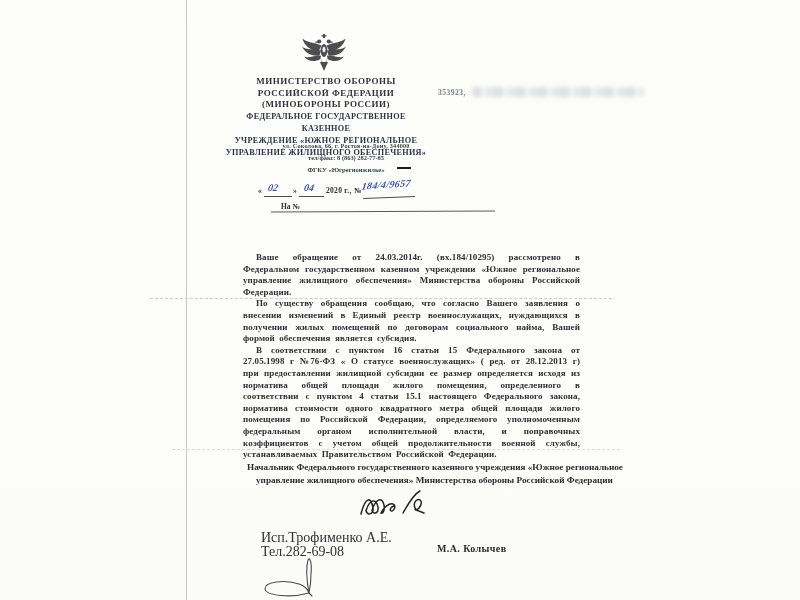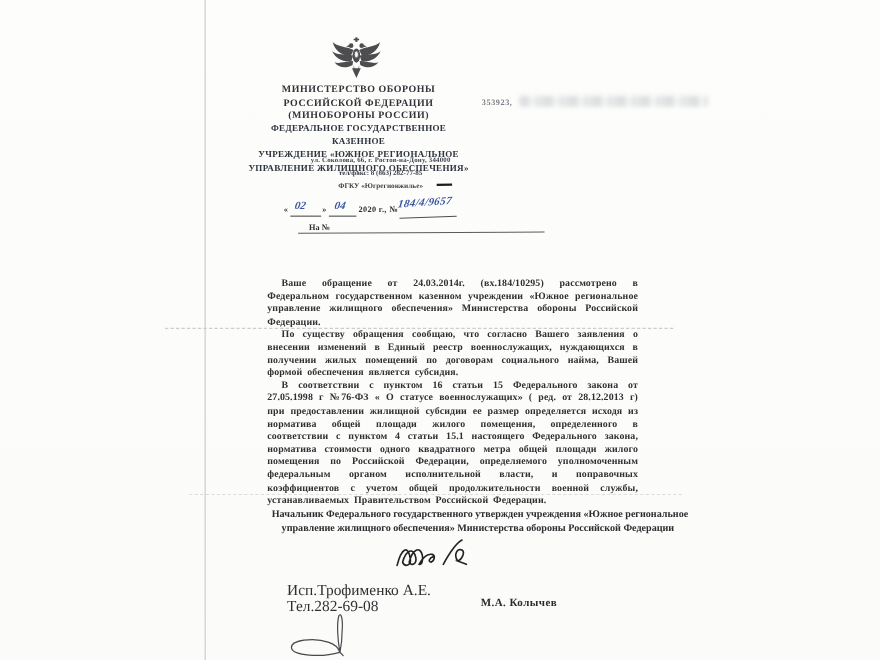--- a/index.html
+++ b/index.html
@@ -140,21 +140,21 @@
   <div class="abs on-number">На №</div>
   <div class="abs on-number-line"></div>
 
   <div class="abs body-text">
     <p>Ваше обращение от 24.03.2014г. (вх.184/10295) рассмотрено в Федеральном государственном казенном учреждении «Южное региональное управление жилищного обеспечения» Министерства обороны Российской Федерации.</p>
     <p>По существу обращения сообщаю, что согласно Вашего заявления о внесении изменений в Единый реестр военнослужащих, нуждающихся в получении жилых помещений по договорам социального найма, Вашей формой обеспечения является субсидия.</p>
     <p>В соответствии с пунктом 16 статьи 15 Федерального закона от 27.05.1998 г №76-ФЗ « О статусе военнослужащих» ( ред. от 28.12.2013 г) при предоставлении жилищной субсидии ее размер определяется исходя из норматива общей площади жилого помещения, определенного в соответствии с пунктом 4 статьи 15.1 настоящего Федерального закона, норматива стоимости одного квадратного метра общей площади жилого помещения по Российской Федерации, определяемого уполномоченным федеральным органом исполнительной власти, и поправочных коэффициентов с учетом общей продолжительности военной службы, устанавливаемых Правительством Российской Федерации.</p>
   </div>
 
   <div class="abs sig-block">
-    <div class="sig-line">Начальник Федерального государственного утвержден учреждения «Южное региональное</div>
+    <div class="sig-line">Начальник Федерального государственного казенного учреждения «Южное региональное</div>
     <div class="sig-line l2">управление жилищного обеспечения» Министерства обороны  Российской Федерации</div>
   </div>
 
   <div class="abs sig-scribble">
     <svg width="80" height="36" viewBox="0 0 80 36">
       <g fill="none" stroke="#232326" stroke-width="1.5" stroke-linecap="round">
         <path d="M3 28 C7 12 13 9 15 22 C16 28 10 30 8 25 C11 14 18 11 20 21 C21 27 16 29 14 25 C17 13 24 10 26 19 C27 24 25 28 23 27 C26 21 31 17 35 18 C38 19 37 24 34 25 C31 25 32 21 36 20"></path>
         <path d="M45 27 C50 18 56 8 62 5"></path>
         <path d="M58 24 C54 18 58 12 62 14 C65 16 62 23 58 24 L66 27"></path>
       </g>

